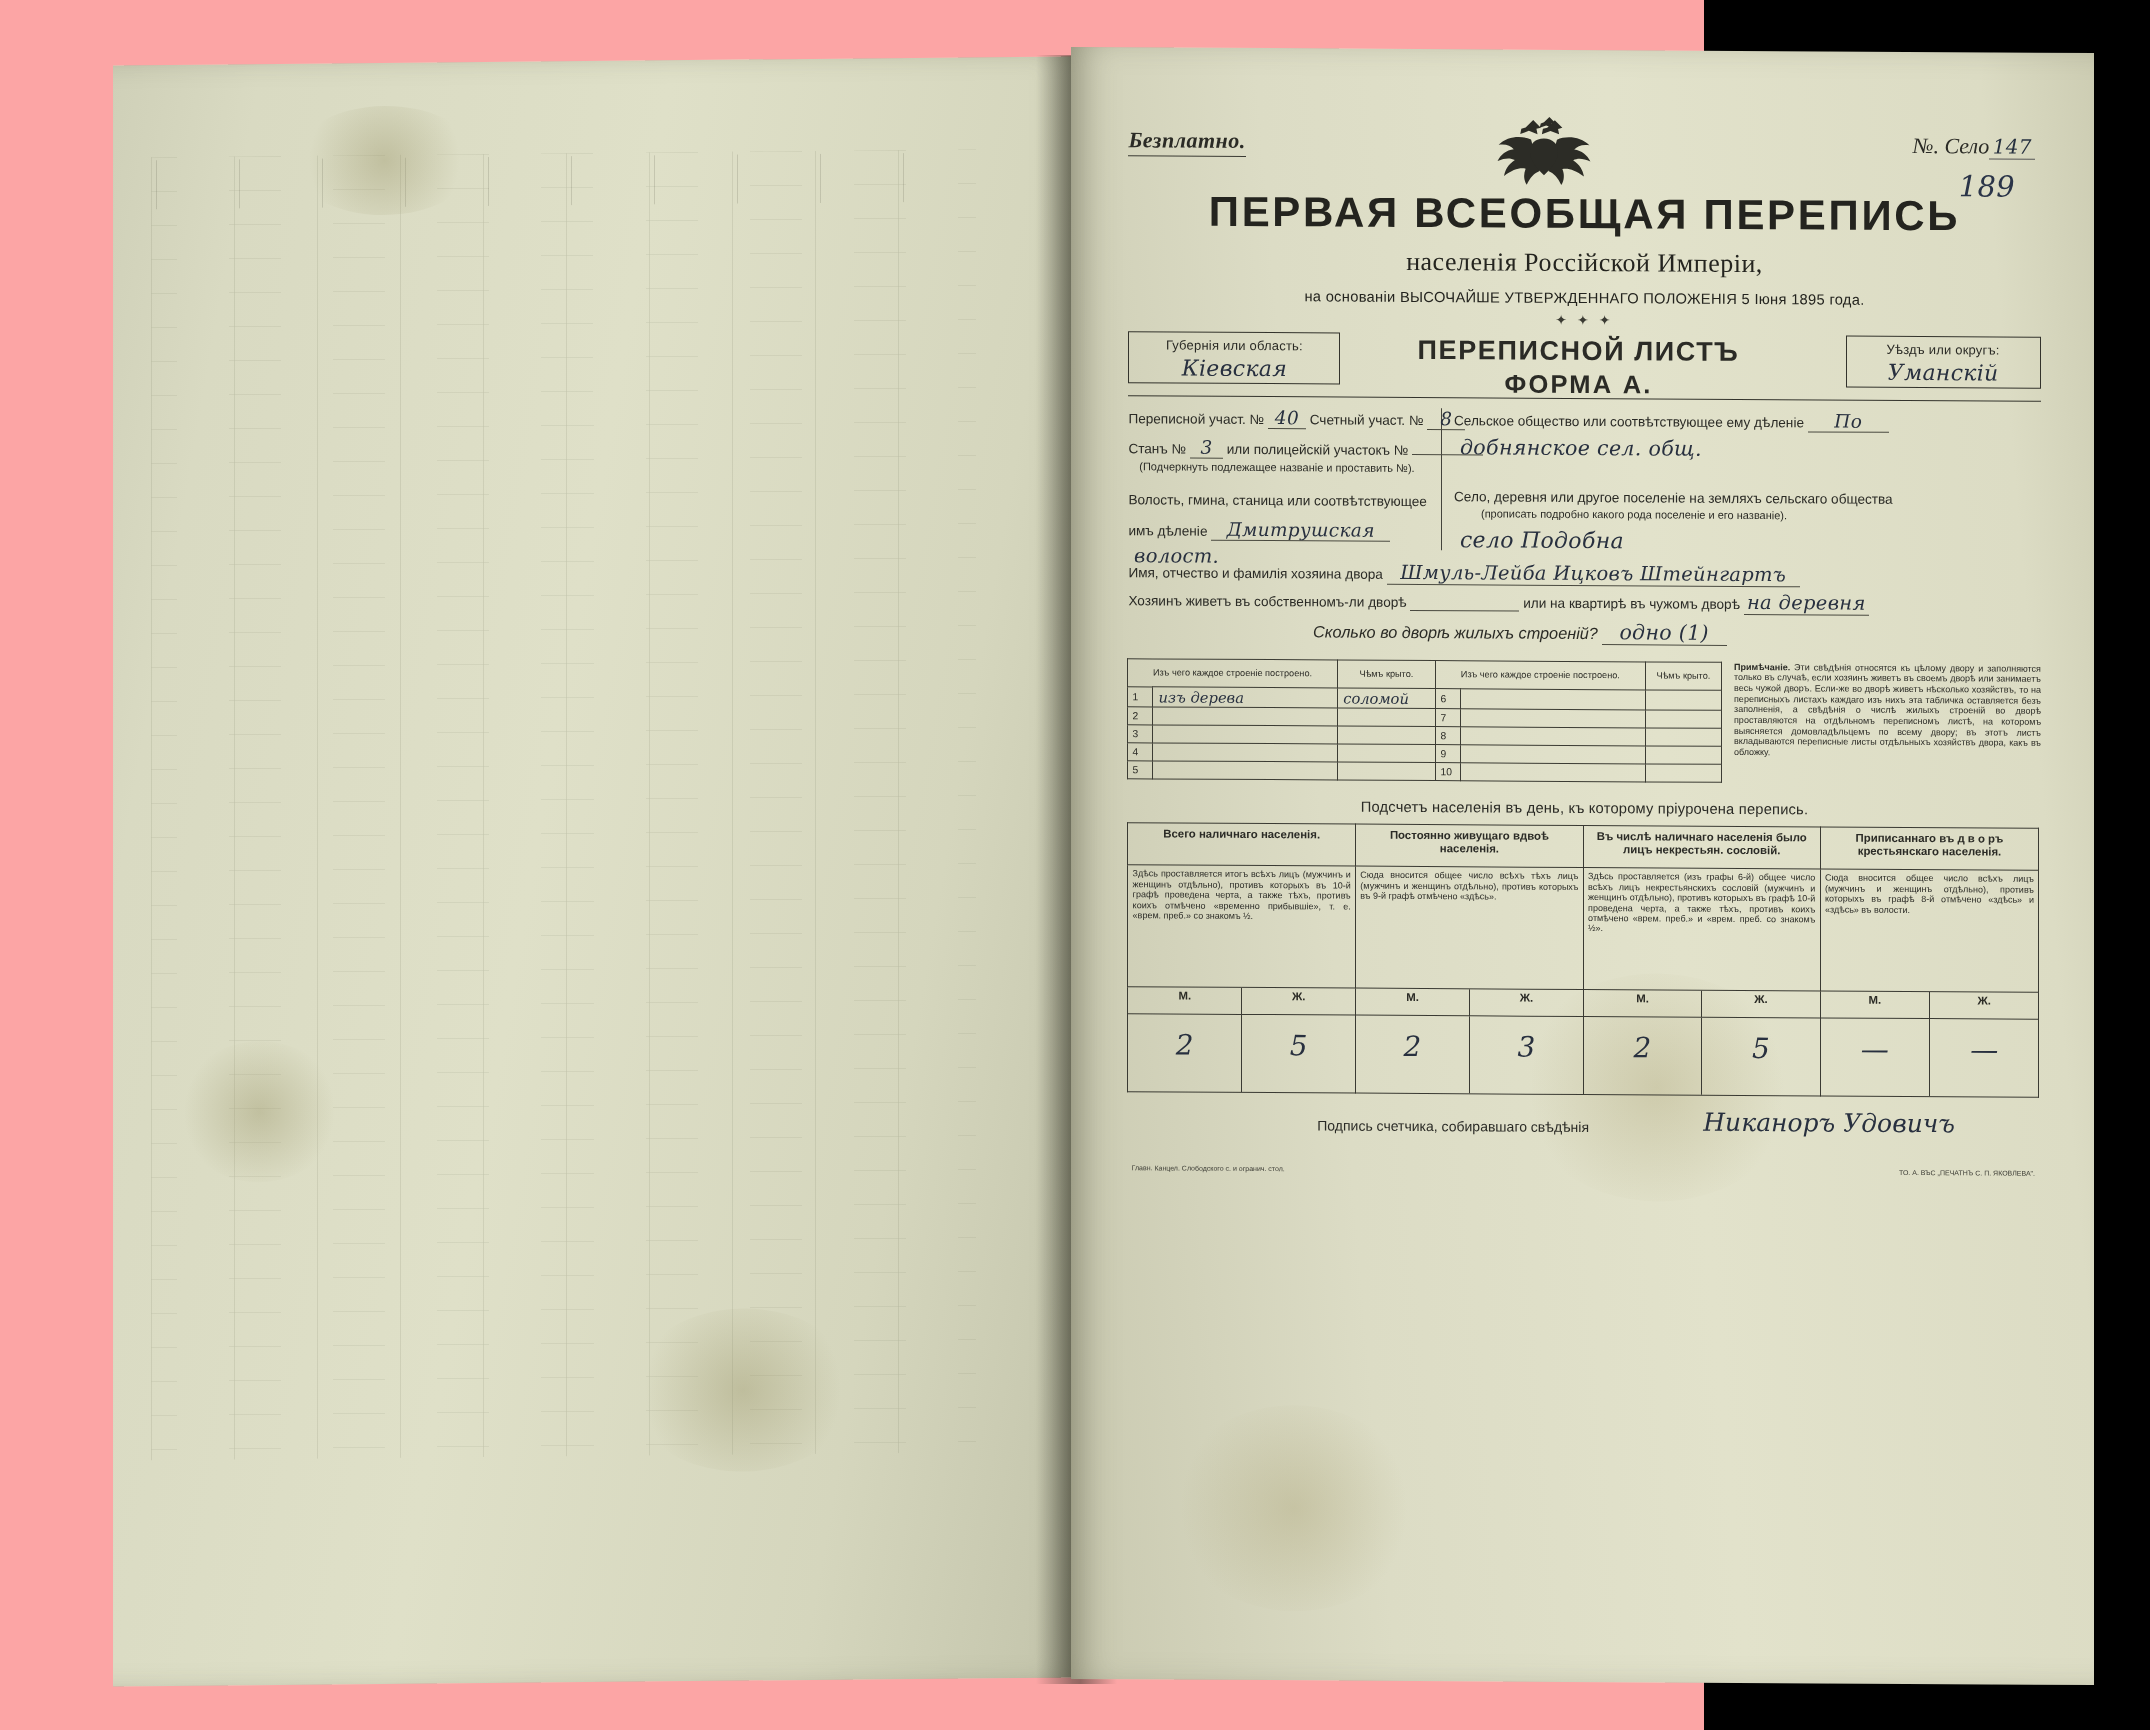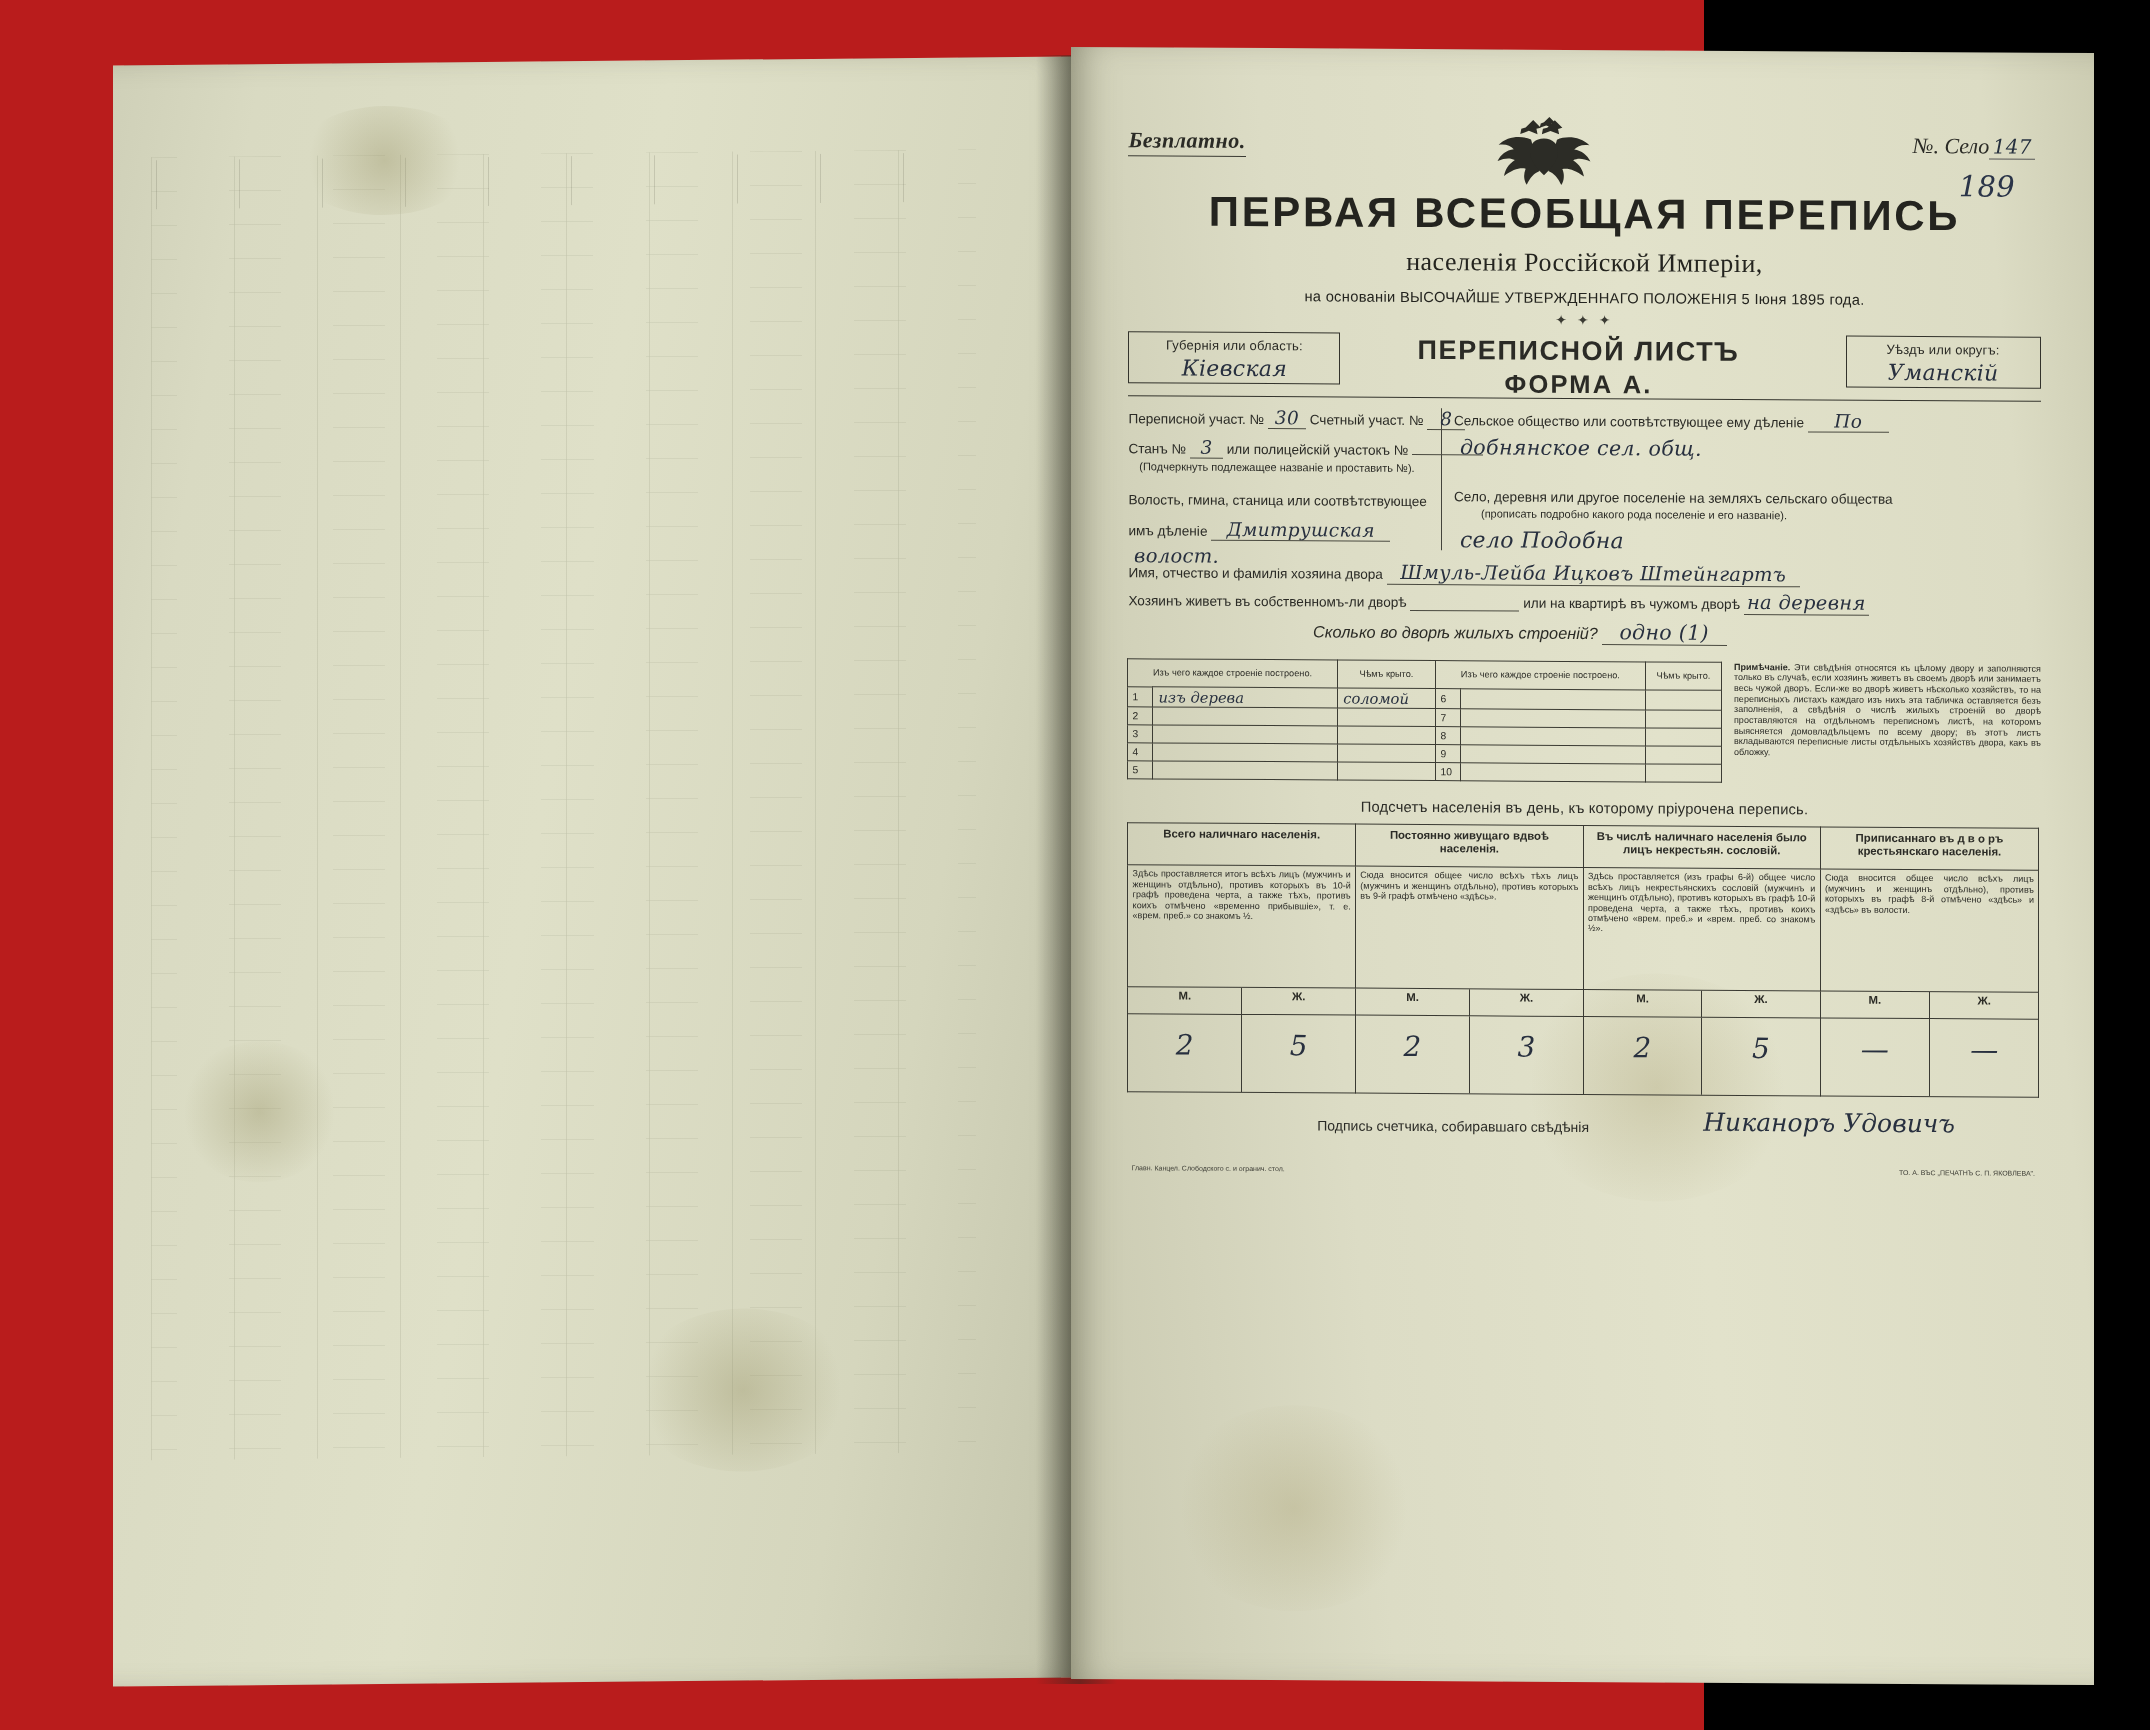--- a/index.html
+++ b/index.html
@@ -13,21 +13,21 @@
     overflow: hidden;
     font-family: "Liberation Serif", serif;
   }
 
   
   .photo {
     position: absolute;
     left: 0; top: 0;
     width: 1704px;
     height: 1731px;
-    background: #b91c1c;
+    background: #fca5a5;
   }
 
   
   .spread {
     position: absolute;
     left: 113px;
     top: 50px;
     width: 1982px;
     height: 1634px;
   }
@@ -469,21 +469,21 @@
             <span class="bx-value hand">Уманскій</span>
           </div>
         </div>
         <div class="rule-under-band"></div>
 
         <div class="ident">
           <div class="v-sep"></div>
 
           <div class="ln" style="left:5.4px; top:2.2px;">
             <span>Переписной участ. №</span>
-            <span class="ul hand" style="min-width:38px">30</span>
+            <span class="ul hand" style="min-width:38px">40</span>
             <span>Счетный участ. №</span>
             <span class="ul hand" style="min-width:38px">8</span>
           </div>
 
           <div class="ln" style="left:5.4px; top:31.5px;">
             <span>Станъ №</span>
             <span class="ul hand" style="min-width:33px">3</span>
             <span>или полицейскій участокъ №</span>
             <span class="ul" style="min-width:71px"></span>
           </div>

